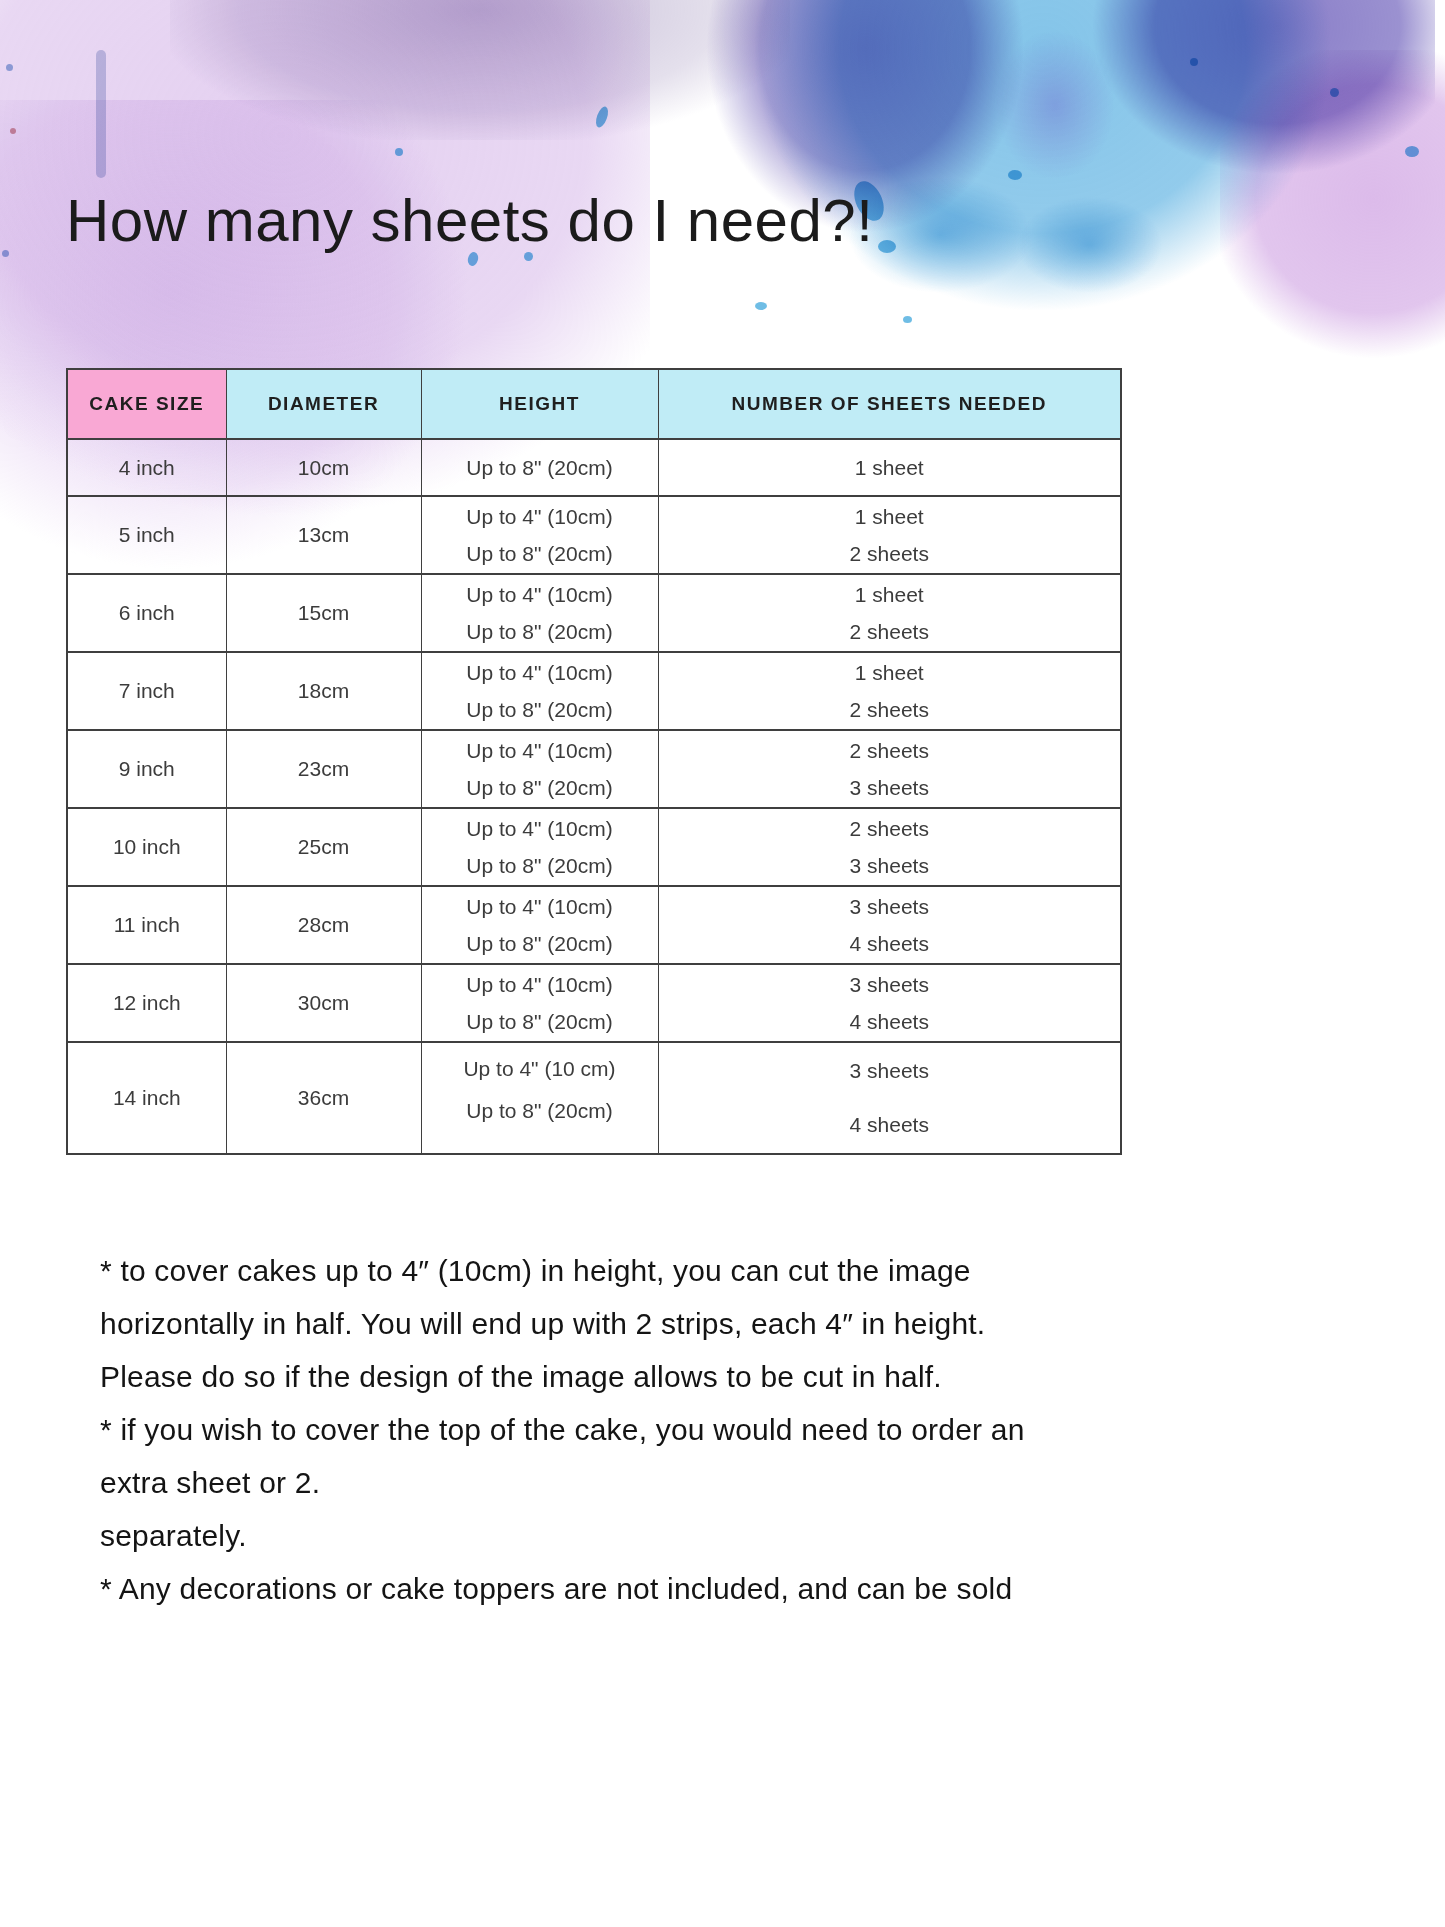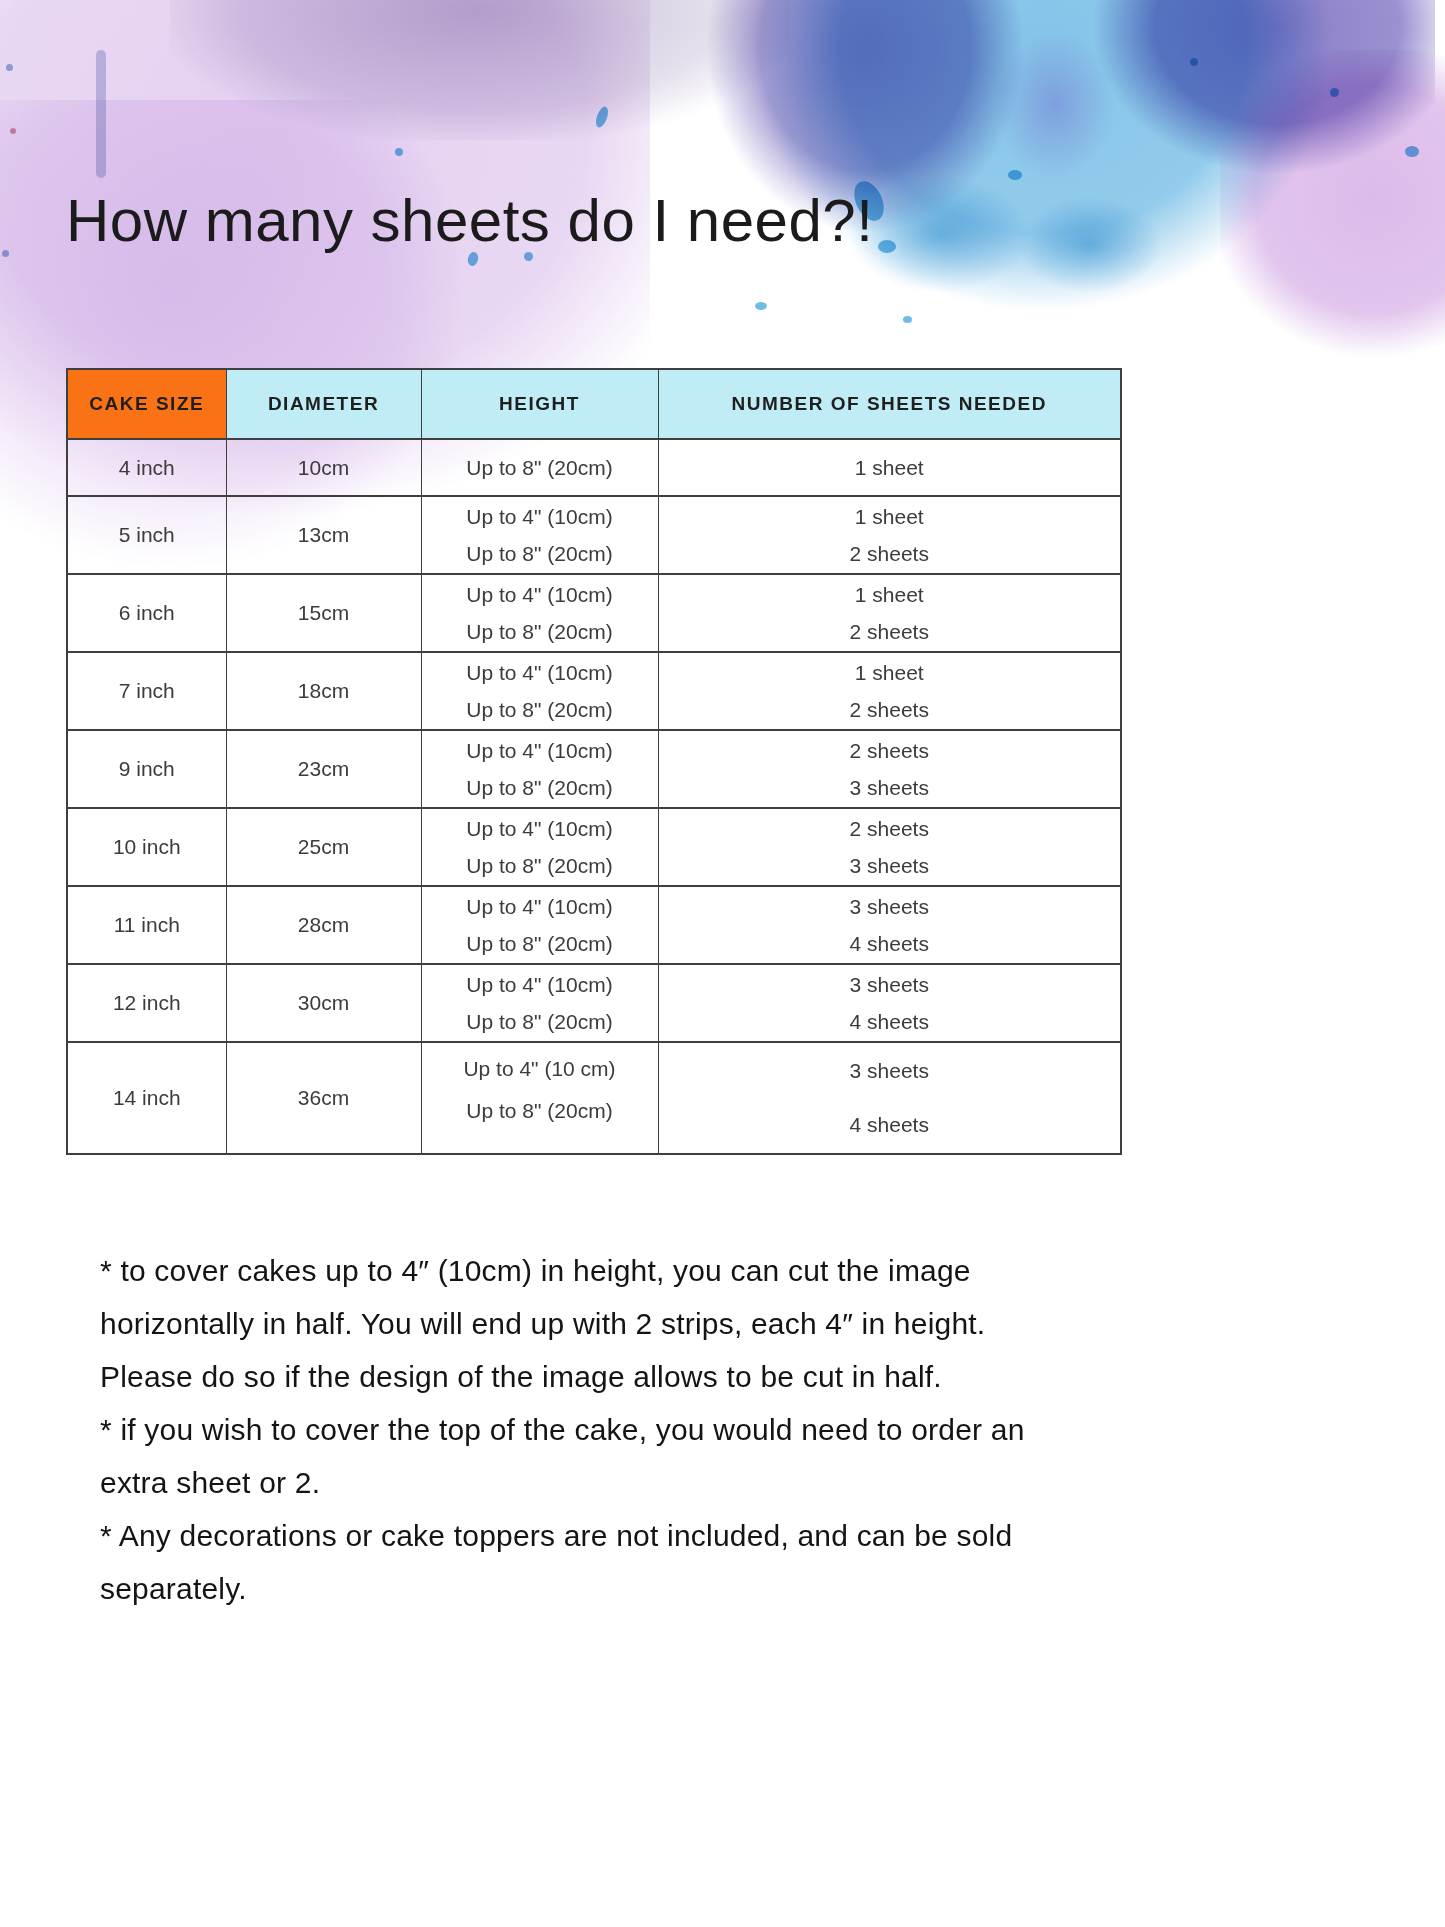--- a/index.html
+++ b/index.html
@@ -77,21 +77,21 @@
     border:1px solid #3f3f3f;
     border-top-width:2px; border-bottom-width:2px;
     text-align:center; vertical-align:middle;
     padding:0; overflow:hidden;
   }
   .tbl { border:2px solid #3f3f3f; }
   .tbl th {
     font-size:19px; font-weight:700; letter-spacing:1.5px;
     color:#1f1f1f;
   }
-  th.pink { background:#f97316; }
+  th.pink { background:#f9a8d4; }
   th.blue { background:#c0ecf6; }
   tr.h-head   { height:70px; }
   tr.h-single { height:57px;margin-left:41px; }
   tr.h-double { height:78px;margin-top:7px; }
   tr.h-last   { height:112px; }
   .dual div { line-height:37px; }
   td.top-cell { vertical-align:top; padding-top:5px; }
   td.top-cell div { line-height:42px; }
   td.last-sheets div { line-height:54px; }
 
@@ -295,17 +295,17 @@
     </tr>
   </tbody>
     </table>
 
   <div class="notes">
     <div>* to cover cakes up to 4″ (10cm) in height, you can cut the image</div>
     <div>horizontally in half. You will end up with 2 strips, each 4″ in height.</div>
     <div>Please do so if the design of the image allows to be cut in half.</div>
     <div>* if you wish to cover the top of the cake, you would need to order an</div>
     <div>extra sheet or 2.</div>
+    <div>separately.</div>
     <div>* Any decorations or cake toppers are not included, and can be sold</div>
-    <div>separately.</div>
   </div>
 
 </div>
 
 </body></html>

